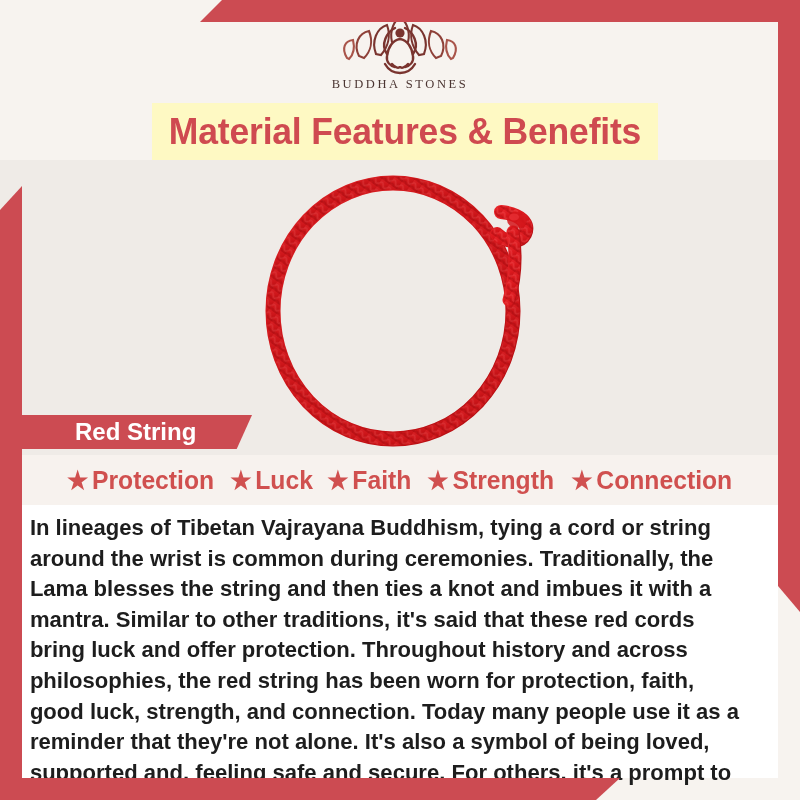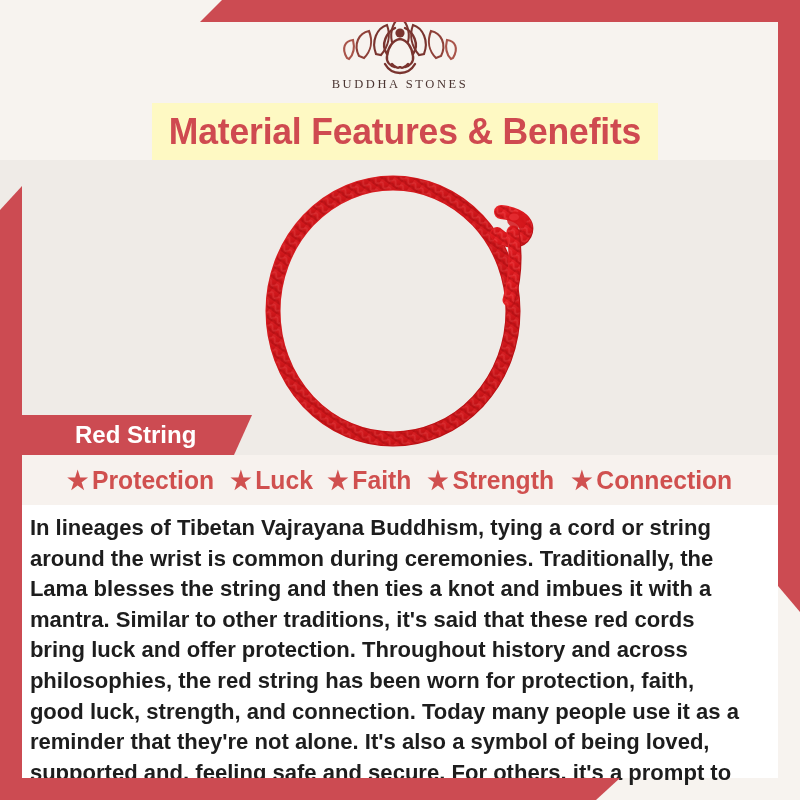--- a/index.html
+++ b/index.html
@@ -125,21 +125,21 @@
     top: 8px; left: 50%;
     transform: translateX(-50%);
     width: 350px;
     height: 290px;
   }
 
   
   .ribbon {
     position: absolute;
     top: 415px; left: 22px;
-    width: 230px; height: 40px;
+    width: 230px; height: 34px;
     background: #cc4b52;
     clip-path: polygon(0 0, 230px 0, 212px 40px, 0 40px);
     z-index: 5;
     display: flex;
     align-items: center;
   }
   .ribbon-text {
     font-family: "Liberation Sans Narrow", "Liberation Sans", sans-serif;
     font-weight: bold;
     font-size: 24px;

